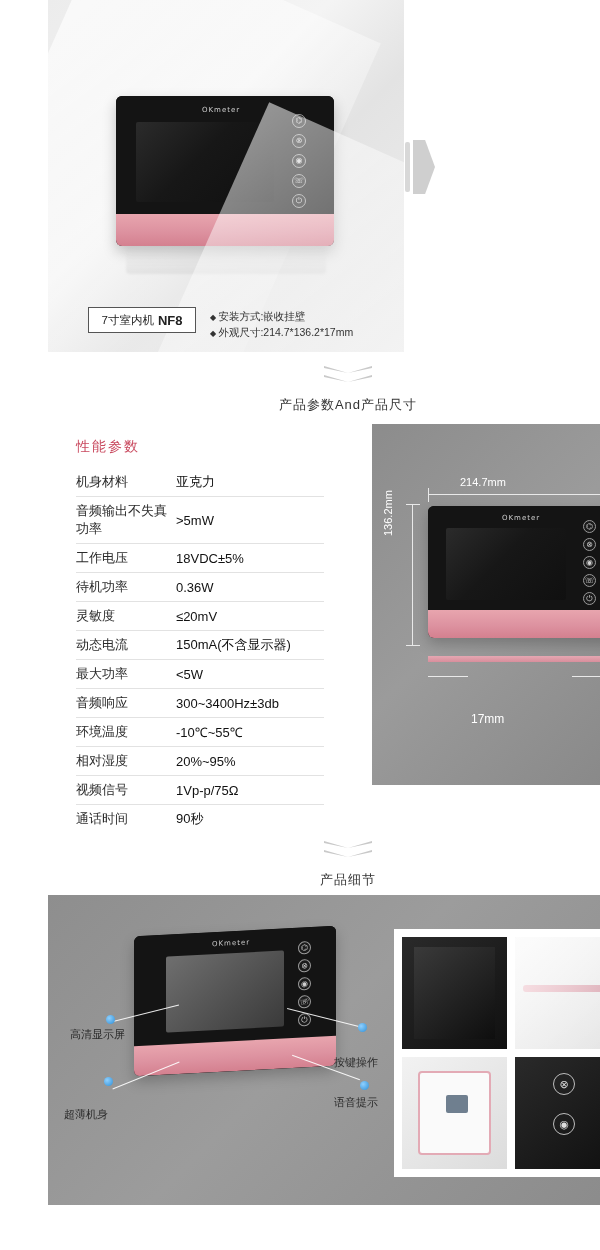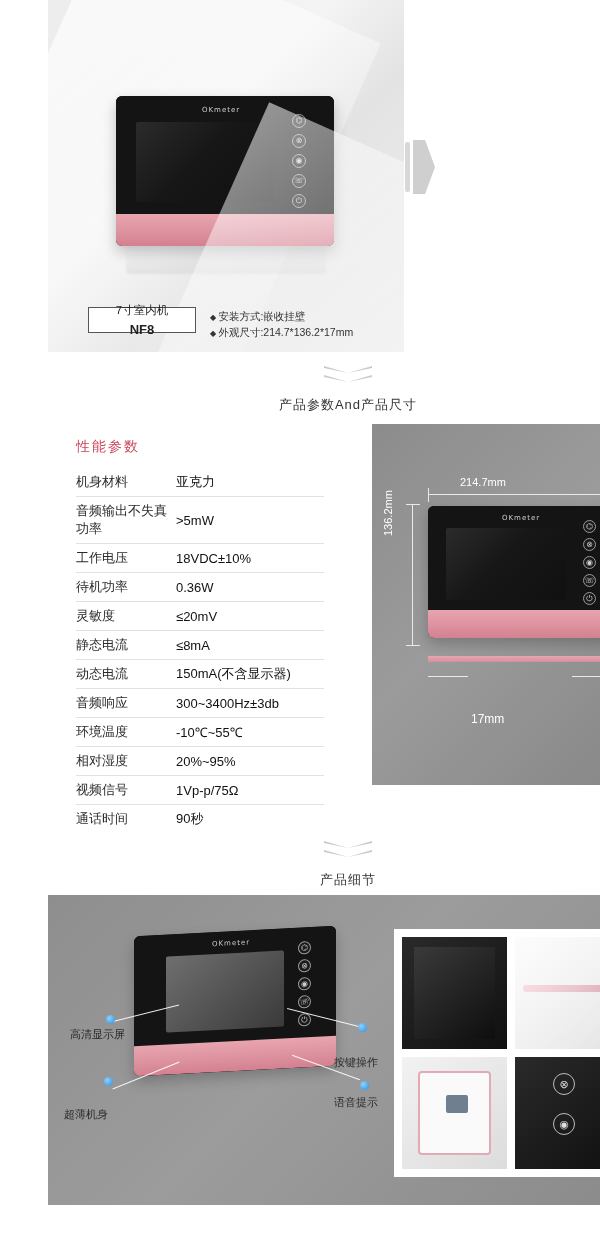--- a/index.html
+++ b/index.html
@@ -60,21 +60,21 @@
     position:absolute; border-radius:4px;
     background:linear-gradient(180deg, rgba(160,160,160,.35), rgba(160,160,160,0));
     transform:scaleY(-1); filter:blur(1px); opacity:.5;
   }
 
   
   .model-box {
     position:absolute; left:40px; top:307px; width:108px; height:26px;
     border:1px solid #555; background:#fff;
     display:flex; align-items:center; justify-content:center; gap:4px;
-    font-size:11.5px; color:#222;flex-direction:column;
+    font-size:11.5px; color:#222;
   }
   .model-box b { font-size:13px; }
   .spec-list { position:absolute; left:162px; top:308px; font-size:10.5px; color:#333; line-height:1.55; }
   .spec-list div:before { content:"◆ "; color:#333; font-size:8px; }
 
   
   .arrow-mid { position:absolute; left:357px; top:140px; width:34px; height:54px; }
   .arrow-mid .b1 { position:absolute; left:0; top:2px; width:5px; height:50px; background:#d8d8d8; border-radius:2px;}
   .arrow-mid .b2 {
     position:absolute; left:8px; top:0; width:22px; height:54px;
@@ -198,37 +198,37 @@
           <tr>
               <td class="k">机身材料</td>
               <td class="v">亚克力</td>
             </tr>
           <tr>
               <td class="k">音频输出不失真功率</td>
               <td class="v">&gt;5mW</td>
             </tr>
           <tr>
               <td class="k">工作电压</td>
-              <td class="v">18VDC±10%</td>
+              <td class="v">18VDC±5%</td>
             </tr>
           <tr>
               <td class="k">待机功率</td>
               <td class="v">0.36W</td>
             </tr>
           <tr>
               <td class="k">灵敏度</td>
               <td class="v">≤20mV</td>
             </tr>
           <tr>
-              <td class="k">静态电流</td>
-              <td class="v">≤8mA</td>
-            </tr>
-          <tr>
               <td class="k">动态电流</td>
               <td class="v">150mA(不含显示器)</td>
+            </tr>
+          <tr>
+              <td class="k">最大功率</td>
+              <td class="v">&lt;5W</td>
             </tr>
           <tr>
               <td class="k">音频响应</td>
               <td class="v">300~3400Hz±3db</td>
             </tr>
           <tr>
               <td class="k">环境温度</td>
               <td class="v">-10℃~55℃</td>
             </tr>
           <tr>

